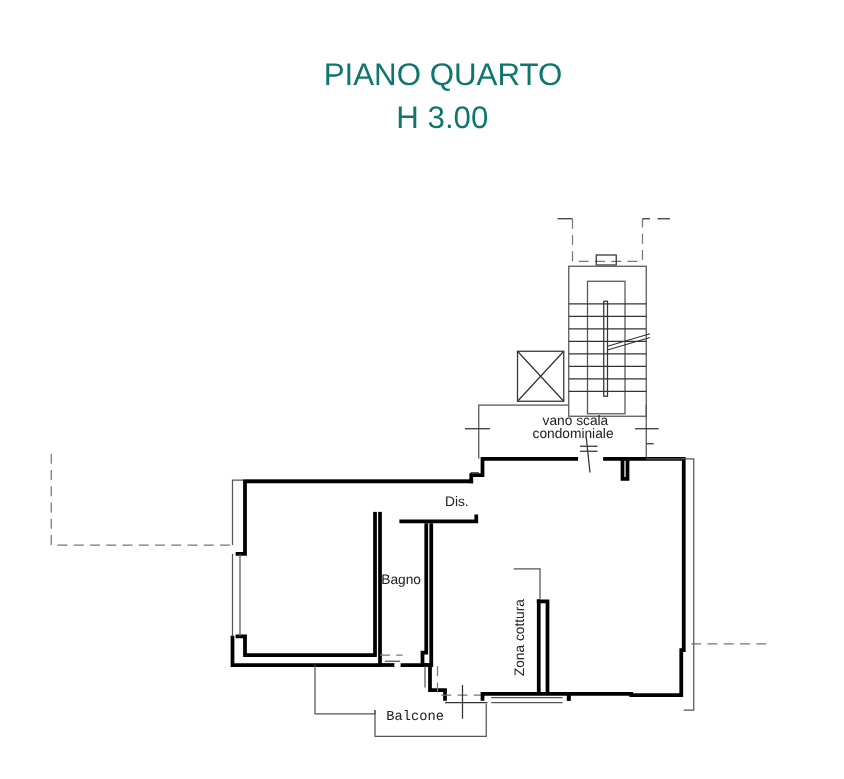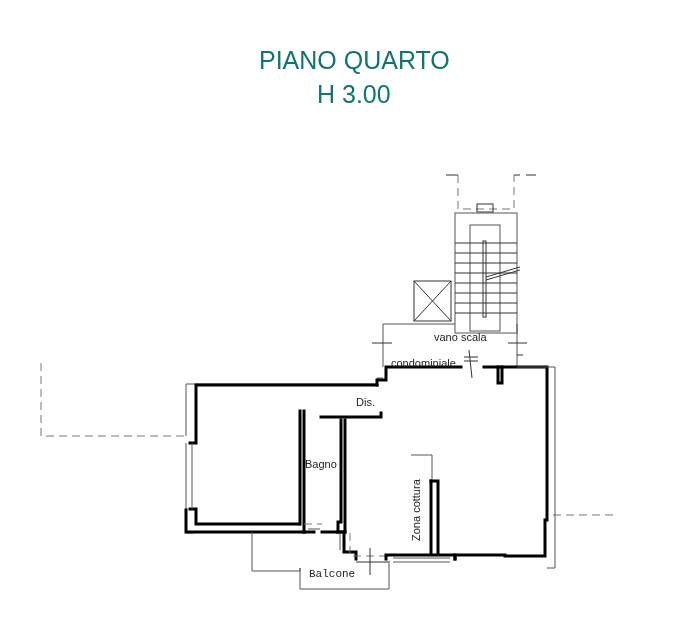--- a/index.html
+++ b/index.html
@@ -114,18 +114,18 @@
       <polyline class="w" points="431,481 438,481 438,553"></polyline>
       <polyline class="w" point="431,481 431,553"></polyline>
       <line class="w" x1="431" y1="481" x2="431" y2="553"></line>
     </g>
   </svg>
 
   <div class="title" style="left:259px; top:48px;">PIANO QUARTO</div>
   <div class="title" style="left:317px; top:82px;">H 3.00</div>
 
   <div class="lbl" style="left:434px; top:332px;">vano scala</div>
-  <div class="lbl" style="left:391px; top:342px;margin-top:16px;">condominiale</div>
+  <div class="lbl" style="left:426px; top:342px;">condominiale</div>
   <div class="lbl" style="left:326px; top:397px;padding-left:30px;">Dis.</div>
   <div class="lbl" style="left:305px; top:459px;">Bagno</div>
   <div class="lbl vert" style="left:411px; top:541px;">Zona cottura</div>
   <div class="lbl" style="left:309px; top:569px;font-family:Liberation Mono, monospace;">Balcone</div>
 </div>
 
 </body></html>

